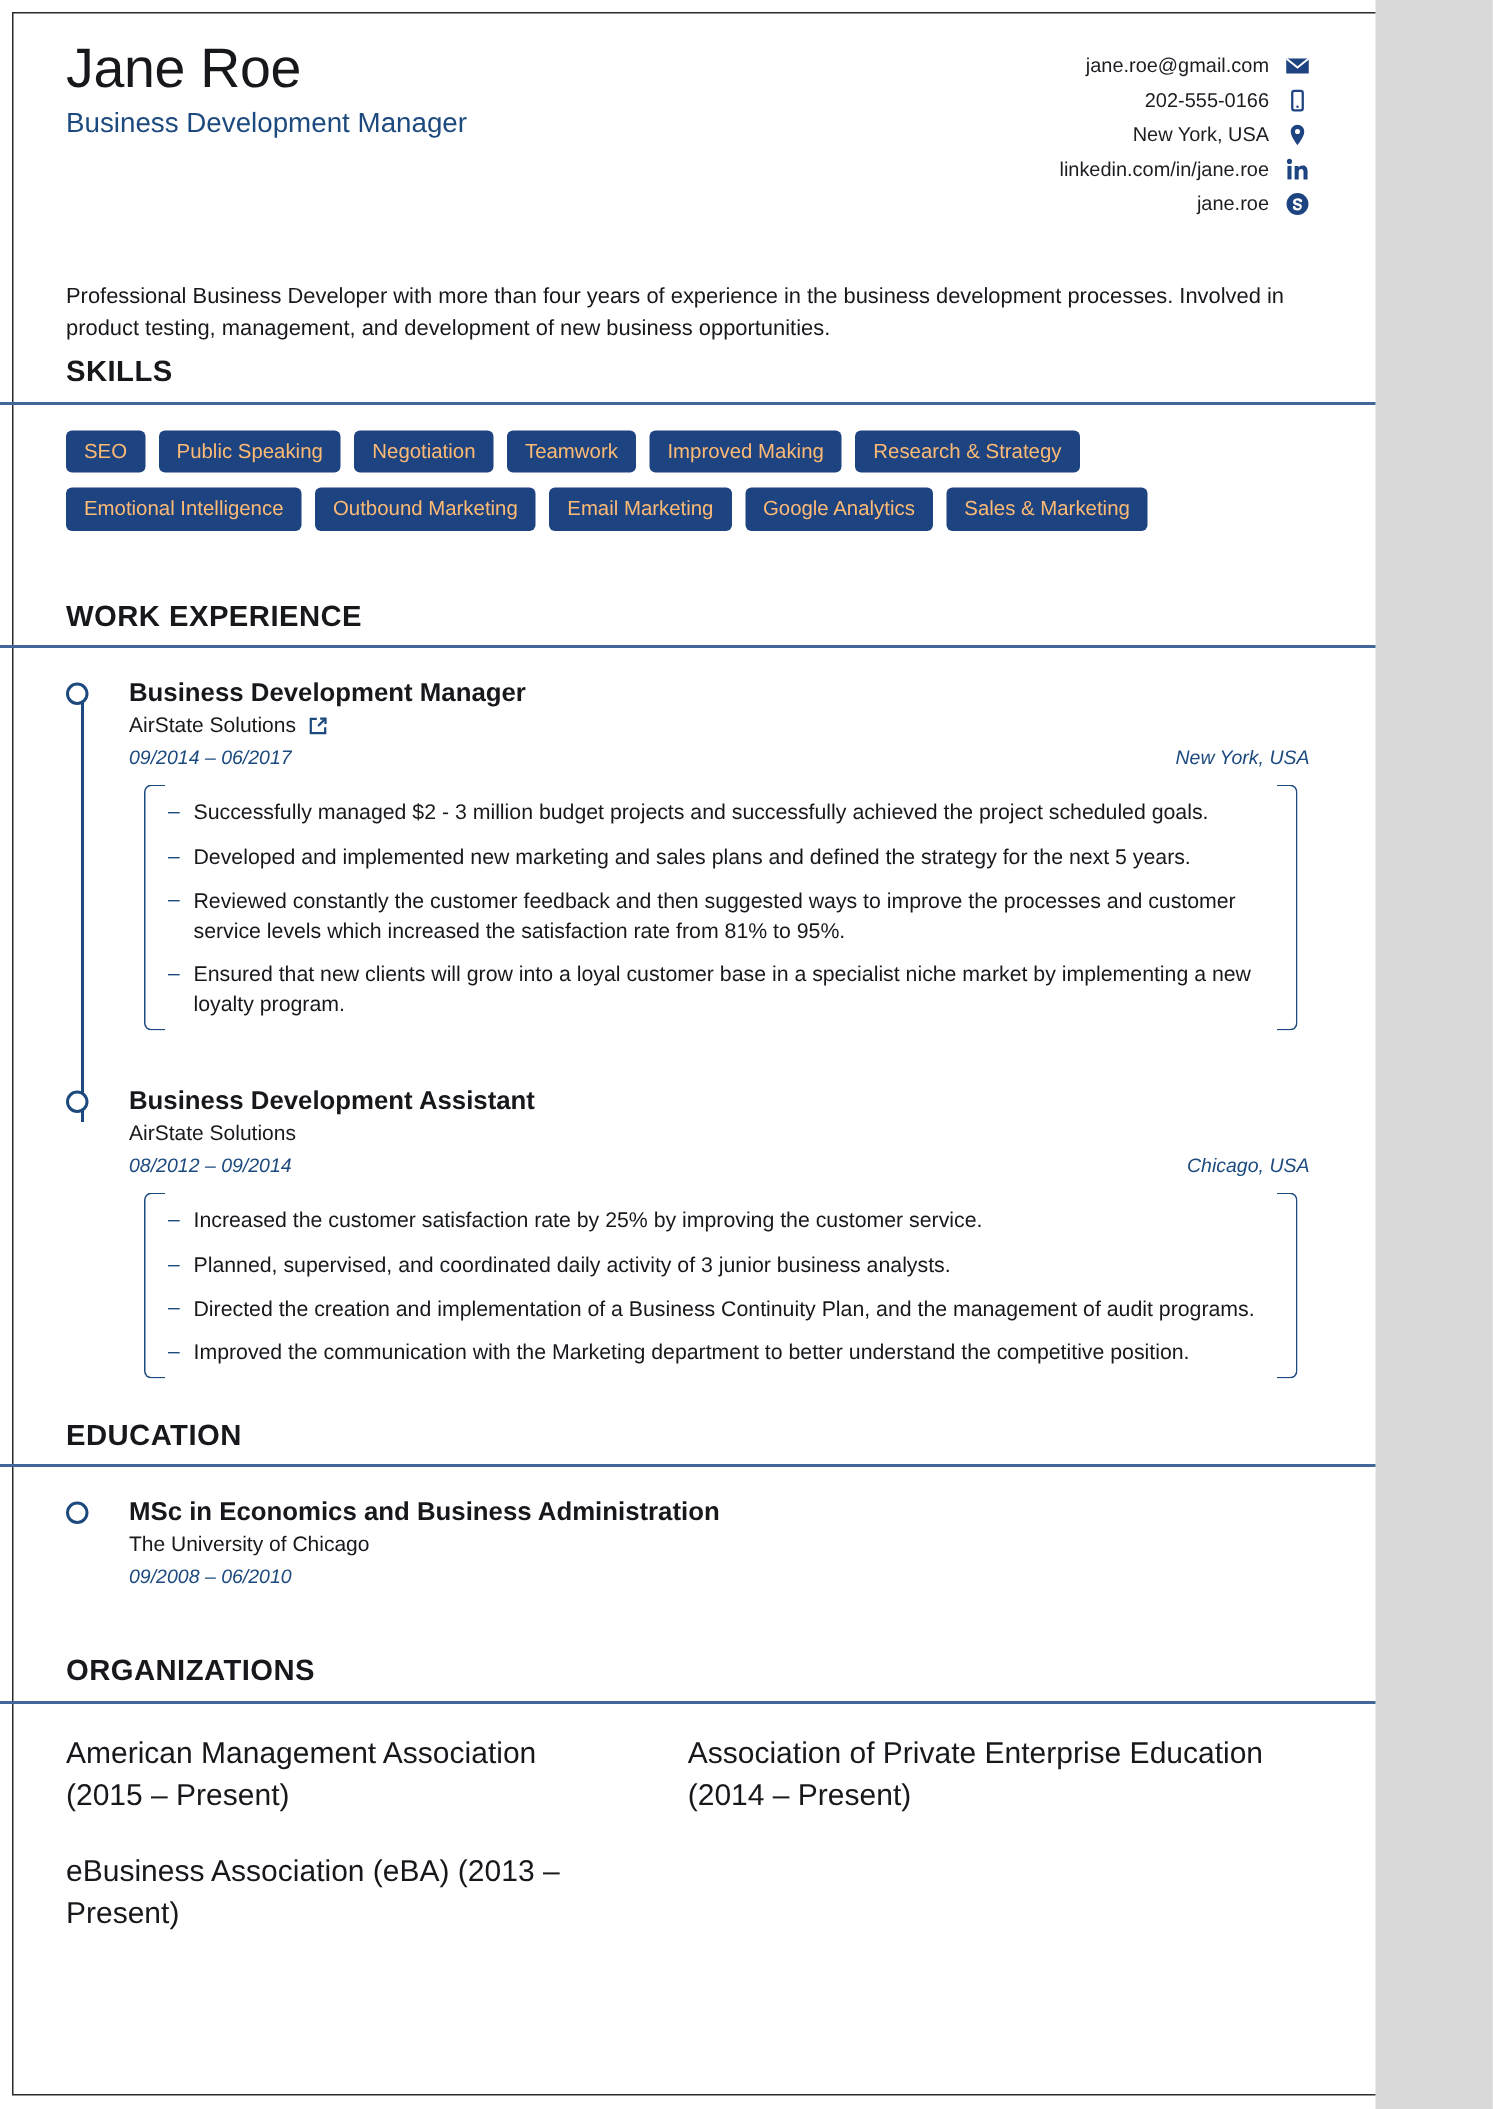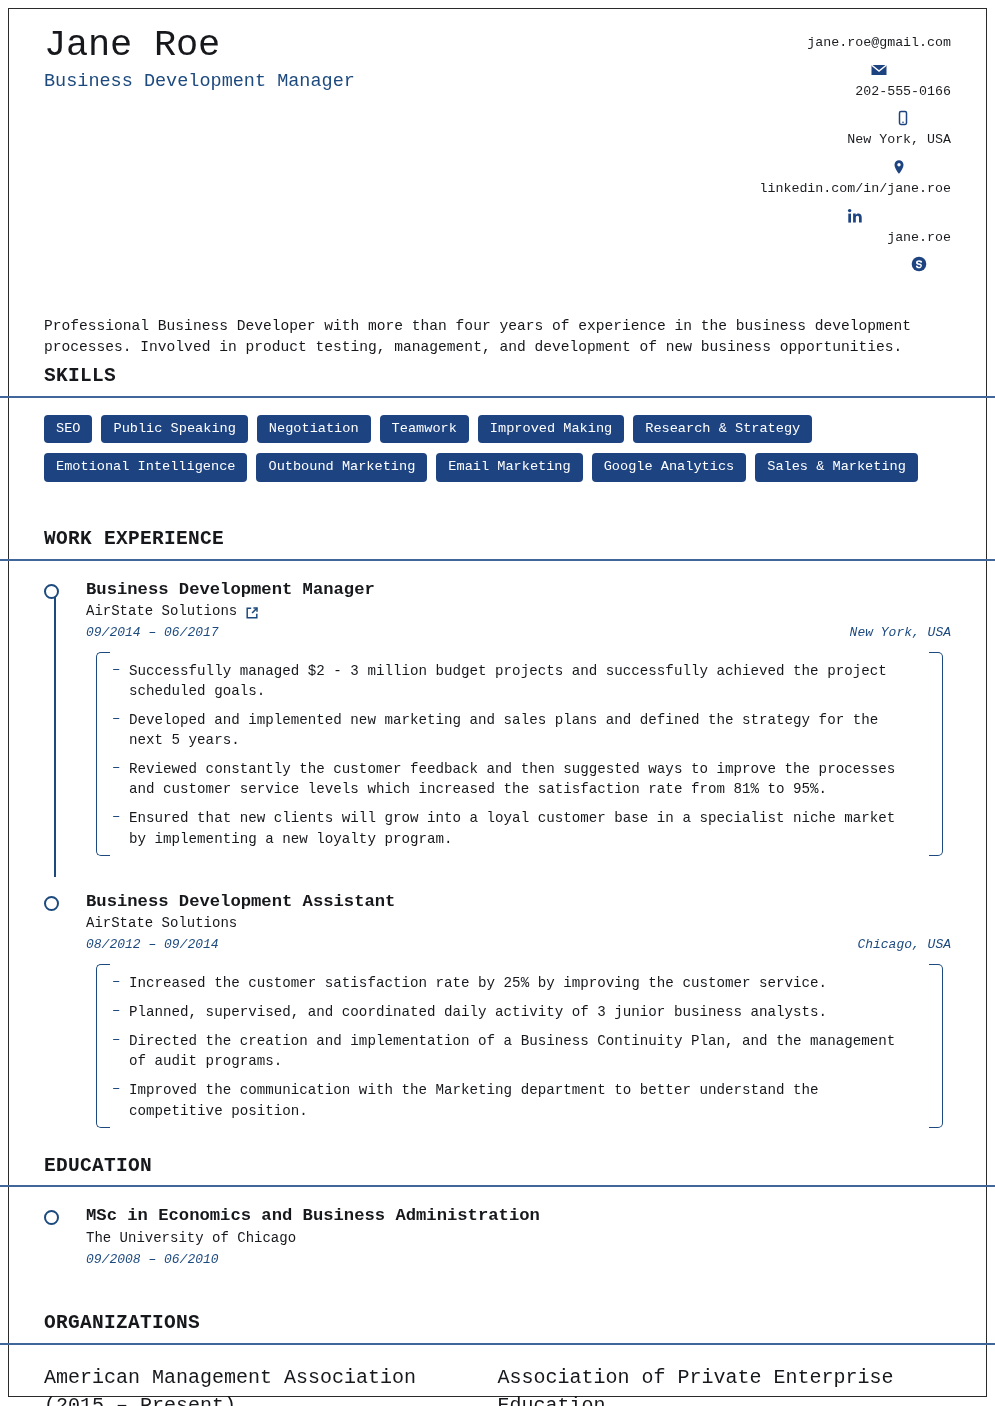--- a/index.html
+++ b/index.html
@@ -6,26 +6,25 @@
     margin: 0;
     padding: 0;
     background: #d9d9d9;
   }
   body {
     font-family: "Liberation Sans", sans-serif;
     -webkit-font-smoothing: antialiased;
   }
   .page {
     position: relative;
-    width: 995px;
+    width: 917px;
     height: 1406px;
     background: #ffffff;
     overflow: hidden;
     box-sizing: border-box;
-    font-family: Liberation Mono, monospace;
   }
   .page-frame {
     position: absolute;
     left: 8px;
     top: 8px;
     width: 979px;
     height: 1389px;
     border: 1px solid #2b2b2b;
     box-sizing: border-box;
     pointer-events: none;
@@ -68,21 +67,20 @@
   }
   .contact-row {
     display: flex;
     align-items: center;
     justify-content: space-between;
     gap: 11px;
     font-size: 13.3px;
     color: #1b1d21;
     line-height: 1.1;
     white-space: nowrap;
-    flex-direction: column;
   }
   .contact-icon {
     width: 16px;
     height: 16px;
     display: inline-flex;
     align-items: center;
     justify-content: center;
     flex: 0 0 16px;
   }
   .contact-icon svg { display: block; }
@@ -118,21 +116,21 @@
     padding-bottom: 6px;
   }
   .skill-row {
     display: flex;
     flex-wrap: wrap;
     gap: 9px;
     margin-bottom: 10px;
   }
   .pill {
     background: #1d4380;
-    color: #ffffff;
+    color: #fdba74;
     font-size: 13.6px;
     line-height: 1;
     padding: 7px 12px 8px;
     border-radius: 4px;
     white-space: nowrap;
   }
 
   
   .timeline {
     position: relative;

